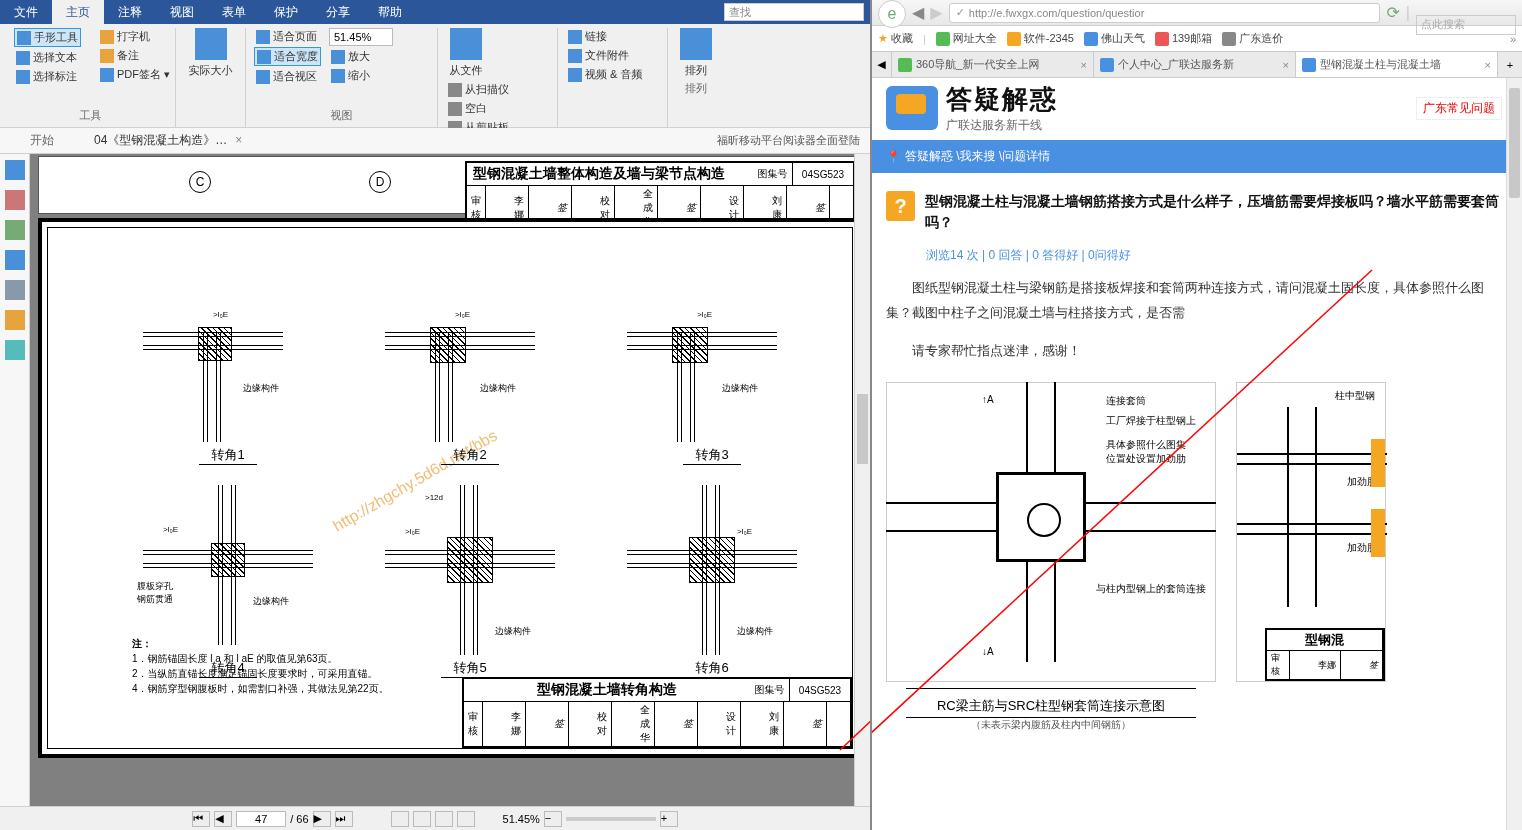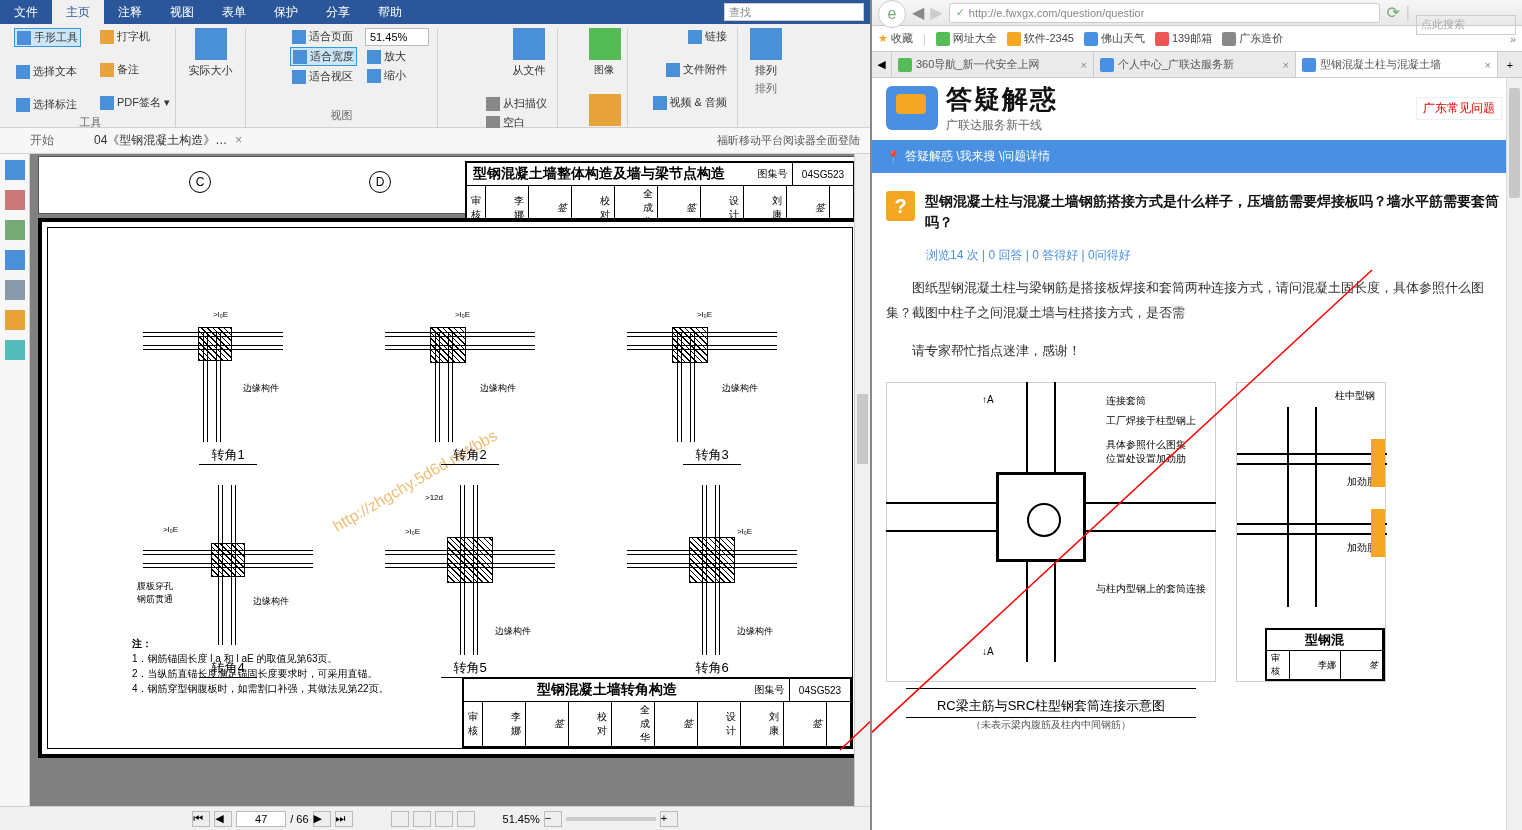--- a/index.html
+++ b/index.html
@@ -6,21 +6,21 @@
 body { display: flex; width: 1522px; height: 830px; overflow: hidden; background: #f0f0f0; }
 
 
 .left-app { width: 870px; height: 100%; display: flex; flex-direction: column; background: #fff; }
 .ribbon-tabs { display: flex; background: #2b579a; height: 24px; align-items: stretch; }
 .ribbon-tab { padding: 0 14px; font-size: 12px; color: #fff; display: flex; align-items: center; cursor: pointer; }
 .ribbon-tab.active { background: #f0f0f0; color: #2b579a; }
 .search-box { margin-left: auto; background: #fff; height: 18px; margin-top: 3px; margin-right: 6px; width: 140px; font-size: 11px; padding: 0 4px; display: flex; align-items: center; color: #888; border: 1px solid #ccc; }
 .ribbon { background: #f0f0f0; border-bottom: 1px solid #d0d0d0; display: flex; padding: 4px 6px 0; height: 104px; }
 .rib-group { border-right: 1px solid #d0d0d0; padding: 0 8px; display: flex; flex-direction: column; }
-.rib-buttons { display: flex; flex-wrap: wrap; flex: 1; gap: 16px 8px; align-content: flex-start; justify-content: flex-end; }
+.rib-buttons { display: flex; flex-wrap: wrap; flex: 1; gap: 2px 8px; align-content: flex-start; }
 .rib-btn { font-size: 11px; color: #333; display: flex; align-items: center; gap: 3px; padding: 1px 2px; white-space: nowrap; cursor: pointer; }
 .rib-btn.sel { background: #cde6f7; border: 1px solid #3399dd; }
 .rib-icon { width: 14px; height: 14px; display: inline-block; background: #4a90d9; }
 .rib-icon.orange { background: #e8a33d; }
 .rib-icon.grey { background: #888; }
 .rib-big { width: 32px; height: 32px; background: #4a90d9; display: block; margin: 0 auto 2px; }
 .rib-label { text-align: center; font-size: 11px; color: #666; padding: 2px 0 4px; }
 .zoom-input { width: 64px; height: 18px; font-size: 11px; border: 1px solid #bbb; padding: 0 4px; }
 
 .doc-tabs { display: flex; background: #f7f7f7; border-bottom: 1px solid #d0d0d0; height: 26px; align-items: center; padding: 0 10px; font-size: 12px; }
@@ -220,33 +220,20 @@
               <span>空白</span>
             </div>
           <div class="rib-btn">
               <span class="rib-icon grey"></span>
               <span>从剪贴板</span>
             </div>
         </div>
       </div>
       <div class="rib-label">创建</div>
     </div>
-    <div class="rib-group" style="width:70px">
-      <div class="rib-buttons">
-        <div style="text-align:center;width:30px">
-            <span class="rib-big" style="background:#5b5"></span>
-            <div class="rib-btn" style="justify-content:center;font-size:10px">图像</div>
-          </div>
-        <div style="text-align:center;width:30px">
-            <span class="rib-big" style="background:#e8a33d"></span>
-            <div class="rib-btn" style="justify-content:center;font-size:10px">书签</div>
-          </div>
-      </div>
-      <div class="rib-label">&nbsp;</div>
-    </div>
     <div class="rib-group" style="width:110px">
       <div class="rib-buttons" style="flex-direction:row">
         <div class="rib-btn">
             <span class="rib-icon"></span>
             <span>链接</span>
           </div>
         <div class="rib-btn">
             <span class="rib-icon"></span>
             <span>文件附件</span>
           </div>

